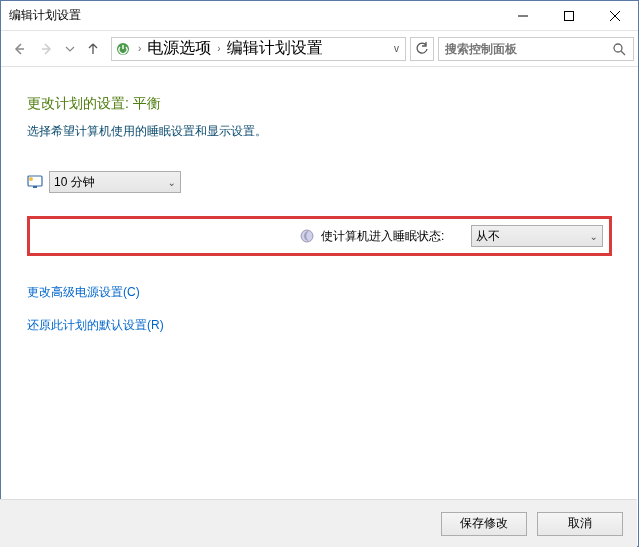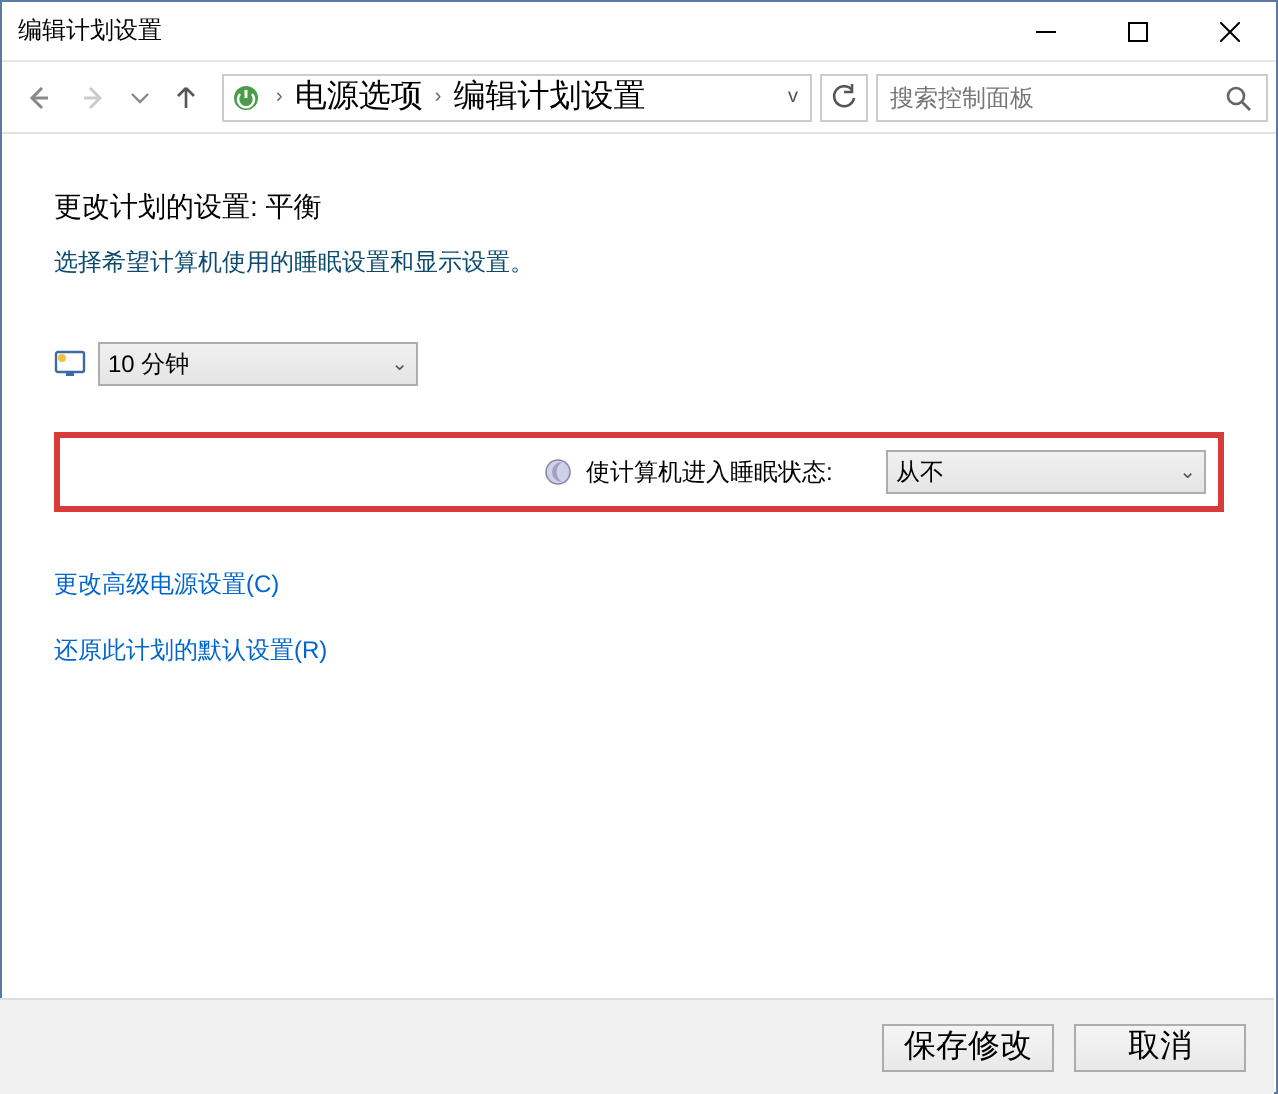--- a/index.html
+++ b/index.html
@@ -12,39 +12,39 @@
     .titlebar-btn svg { width: 10px; height: 10px; }
     
     .navbar { height: 36px; display: flex; align-items: center; padding: 0 4px; border-bottom: 1px solid #e1e1e1; }
     .nav-btn { width: 28px; height: 28px; display: flex; align-items: center; justify-content: center; color: #888; }
     .breadcrumb-box { flex: 1; height: 24px; border: 1px solid #ccc; margin: 0 4px; display: flex; align-items: center; background:#fff; }
     .bc-icon { width: 22px; display:flex; justify-content:center; }
     .bc-sep { padding: 0 4px; color: #666; font-size:10px;}
     .bc-item { font-size: 16px; padding: 0 2px; color:#000;}
     .bc-refresh { width:24px; height:24px; border:1px solid #ccc; display:flex; align-items:center; justify-content:center; margin-right:4px;}
     .search-box { width: 196px; height: 24px; border: 1px solid #ccc; display: flex; align-items: center; padding: 0 6px; }
-    .search-box input { border: none; outline: none; width: 100%; font-size: 12px; color: #666; }
+    .search-box input { border: none; outline: none; width: 100%; font-size: 12px; color: #666; font-weight: bold; }
     .search-icon { width: 16px; color: #555; display:flex;}
     
     .content { padding: 28px 26px 0 26px; }
-    .page-title { color: #000000; font-size: 14px; font-weight: normal; margin-bottom: 10px; }
+    .page-title { color: #4d7c0f; font-size: 14px; font-weight: normal; margin-bottom: 10px; }
     .page-desc { font-size: 12px; color: #0c4a6e; margin-bottom: 28px; }
     
     .setting-row { display: flex; align-items: center; height: 28px; margin-bottom: 12px; }
     .setting-icon { width: 16px; height:16px; margin-right: 6px; display:flex; align-items:center; justify-content:center; }
     .setting-label { font-size: 12px; width: 150px; }
-    .setting-select { width: 160px; height: 22px; border: 1px solid #adadad; background: linear-gradient(#f0f0f0,#e5e5e5); font-size: 12px; padding: 0 4px; display:flex; align-items:center; justify-content:space-between;}
+    .setting-select { width: 132px; height: 22px; border: 1px solid #adadad; background: linear-gradient(#f0f0f0,#e5e5e5); font-size: 12px; padding: 0 4px; display:flex; align-items:center; justify-content:space-between;}
     .setting-select .chev{font-size:10px; color:#555;}
     
     .highlight-row { border: 3px solid #d93a3a; padding: 6px 6px; display:flex; align-items:center; margin-bottom: 28px; margin-top:20px;justify-content:flex-end;}
     
     .link-item { color: #0066cc; font-size: 12px; margin-bottom: 16px; cursor:pointer; }
     
     .footer { position: absolute; bottom: 0; left:0; right:0; height: 48px; background: #f0f0f0; border-top: 1px solid #ddd; display:flex; align-items:center; justify-content:flex-end; padding-right: 14px; gap:10px; width:637px;}
-    .footer-btn { min-width: 86px; height: 24px; border: 1px solid #adadad; background: linear-gradient(#f5f5f5,#e8e8e8); font-size: 16px; display:flex; align-items:center; justify-content:center;text-align:right;}
+    .footer-btn { min-width: 86px; height: 24px; border: 1px solid #adadad; background: linear-gradient(#f5f5f5,#e8e8e8); font-size: 12px; display:flex; align-items:center; justify-content:center;text-align:right;}
     .dropdown-chev{ margin-left:auto; }
   </style>
 </head>
 <body>
 
 <div class="titlebar">
   <div class="titlebar-title">编辑计划设置</div>
   <div class="titlebar-controls">
     <div class="titlebar-btn">
       <svg viewBox="0 0 10 10">

